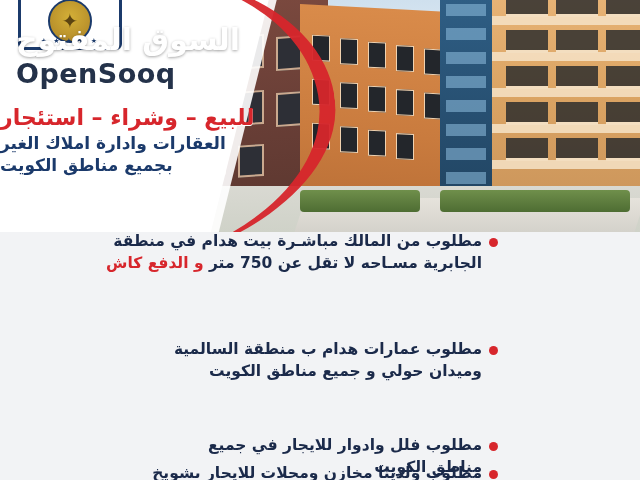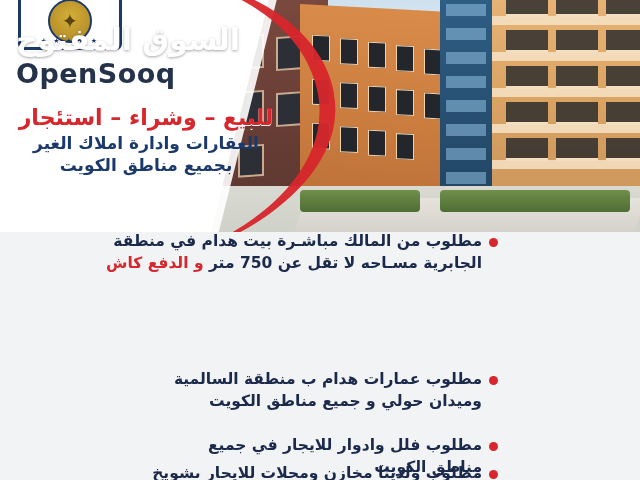--- a/index.html
+++ b/index.html
@@ -114,21 +114,21 @@
   }
   .wm-en{
     position:absolute;left:16px;top:58px;
     font-size:27px;font-weight:bold;color:#24324a;
     letter-spacing:.5px;
   }
 
   
   .headline{
     position:absolute;left:0;top:100px;width:292px;
-    text-align:center;direction:rtl;
+    text-align:left;direction:rtl;
     padding:4px 0 8px 0;
   }
   .headline .l1{
     font-size:22px;font-weight:bold;color:#d7262c;
     letter-spacing:0;line-height:1.25;
     text-shadow:0 1px 0 #ffffff;
   }
   .headline .l2,.headline .l3{
     font-size:17px;font-weight:bold;color:#1b3a6b;line-height:1.35;
   }
@@ -146,21 +146,21 @@
     flex:0 0 auto;width:9px;height:9px;border-radius:50%;
     background:#d7262c;margin-top:8px;
   }
   .btxt{
     font-size:15.5px;font-weight:bold;color:#1b2a4a;line-height:1.45;
     text-align:right;
   }
   .btxt .accent{color:#d7262c;}
   .b1{right:14px;top:6px;width:400px;}
   .b2{right:380px;top:78px;width:250px;}
-  .b3{right:14px;top:114px;width:330px;margin-top:30px;}
+  .b3{right:14px;top:114px;width:330px;}
   .b4{right:14px;top:186px;width:330px;margin-top:24px;}
   .b5{right:14px;top:238px;width:400px;}
 </style>
 </head>
 <body>
 
 <div class="poster">
 
   <div class="photo">
     <div class="sky-left"></div>

